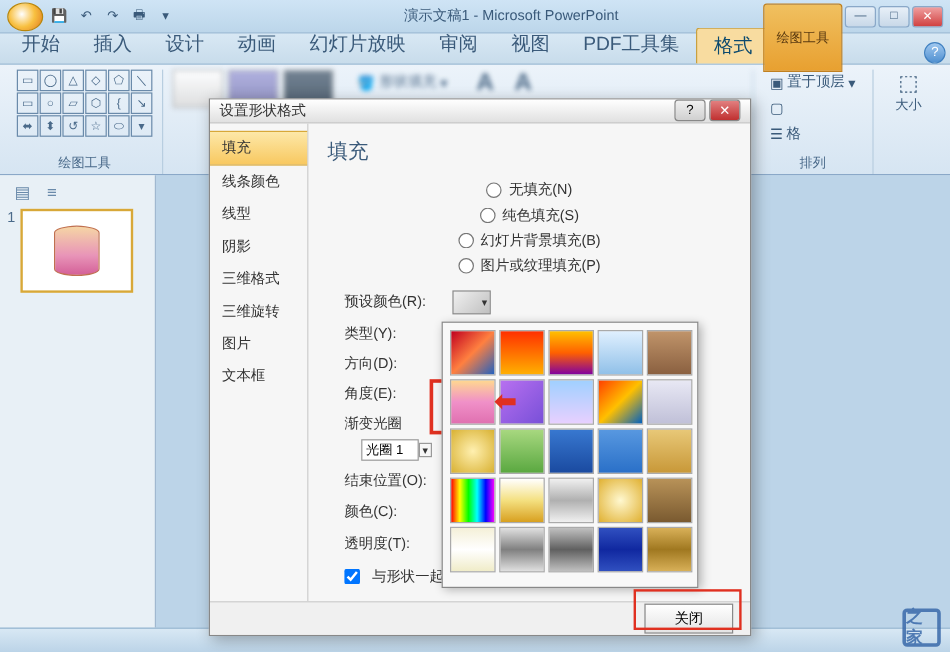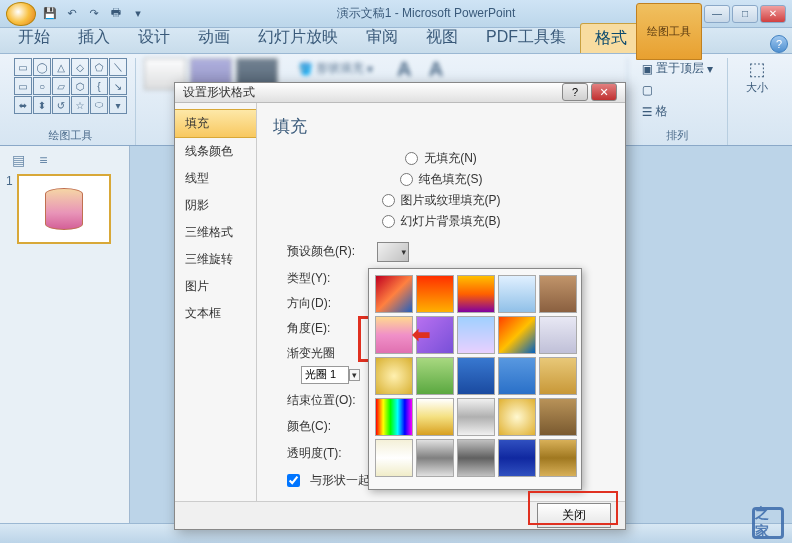--- a/index.html
+++ b/index.html
@@ -230,25 +230,25 @@
           <div class="radio-row">
             <input type="radio" name="fill" style="">
             <span>无填充(N)</span>
           </div>
           <div class="radio-row">
             <input type="radio" name="fill" style="">
             <span>纯色填充(S)</span>
           </div>
           <div class="radio-row">
             <input type="radio" name="fill" style="">
-            <span>图片或纹理填充(P)</span>
+            <span>幻灯片背景填充(B)</span>
           </div>
           <div class="radio-row">
             <input type="radio" name="fill" style="">
-            <span>幻灯片背景填充(B)</span>
+            <span>图片或纹理填充(P)</span>
           </div>
         </div>
       <div style="padding-left:14px; margin-top:6px;">
         <div class="form-row">
           <label>预设颜色(R):</label>
           <span class="preset-btn"></span>
         </div>
         <div class="form-row">
           <label>类型(Y):</label>
         </div>

